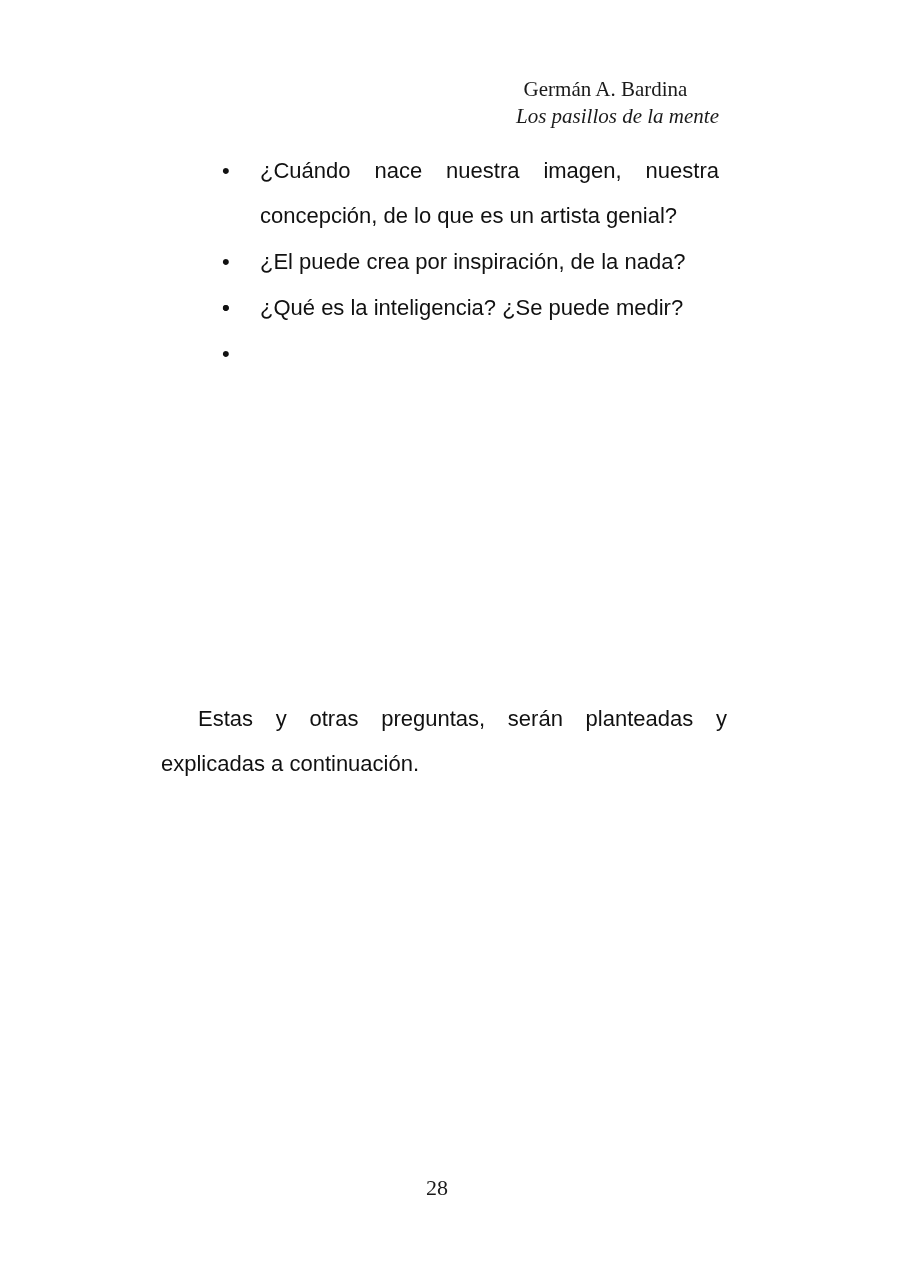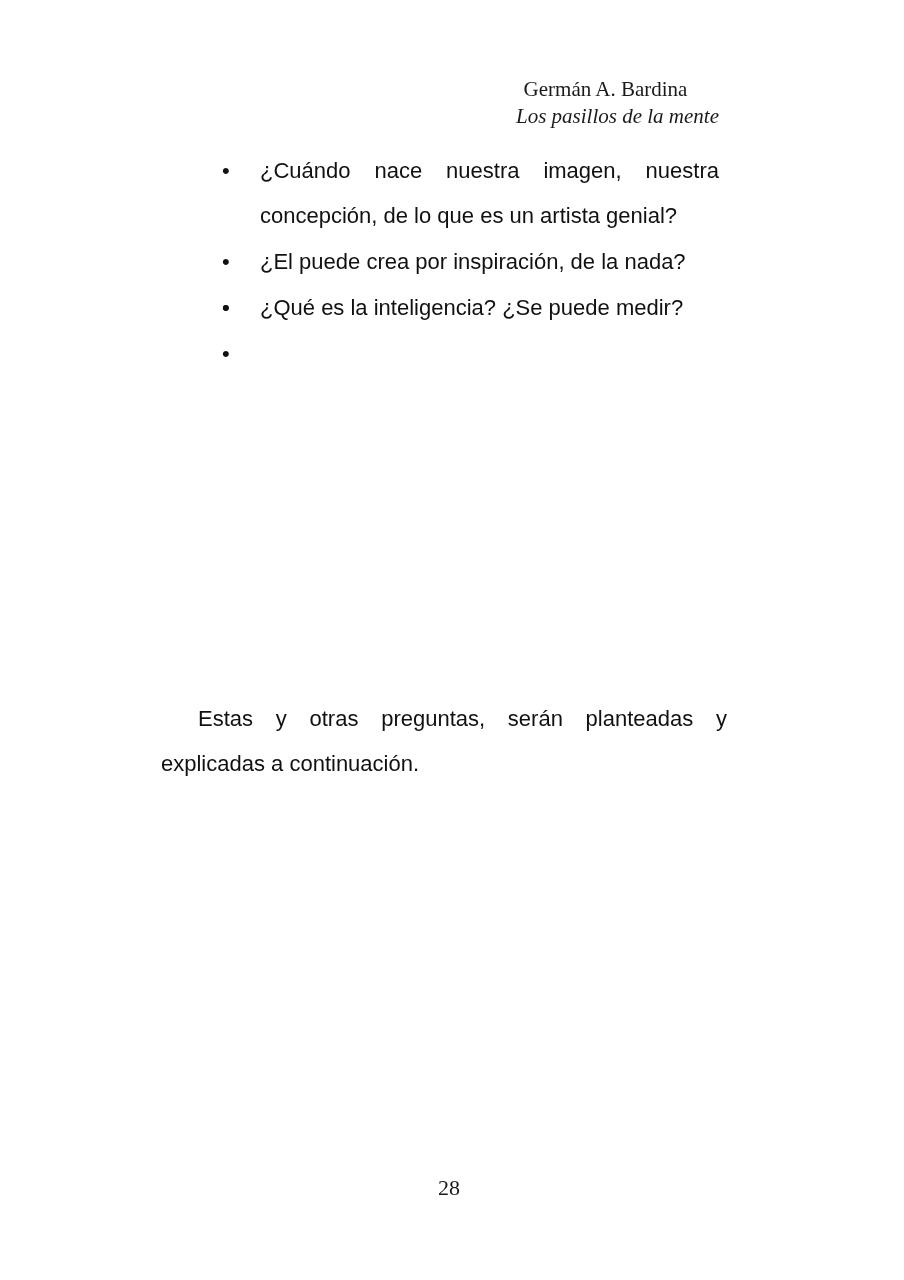--- a/index.html
+++ b/index.html
@@ -62,21 +62,21 @@
       width: 566px;
       margin: 8px;
       font-family: "Liberation Sans", sans-serif;
       font-size: 22px;
       line-height: 45px;
       text-align: justify;
       text-indent: 37px;
     }
     .page-number {
       position: absolute;
-      left: 12px;
+      left: 0;
       width: 874px;
       top: 1175px;
       text-align: center;
       font-family: "Liberation Serif", serif;
       font-size: 22px;
       color: #1a1a1a;
     }
   </style>
 </head>
 <body>

